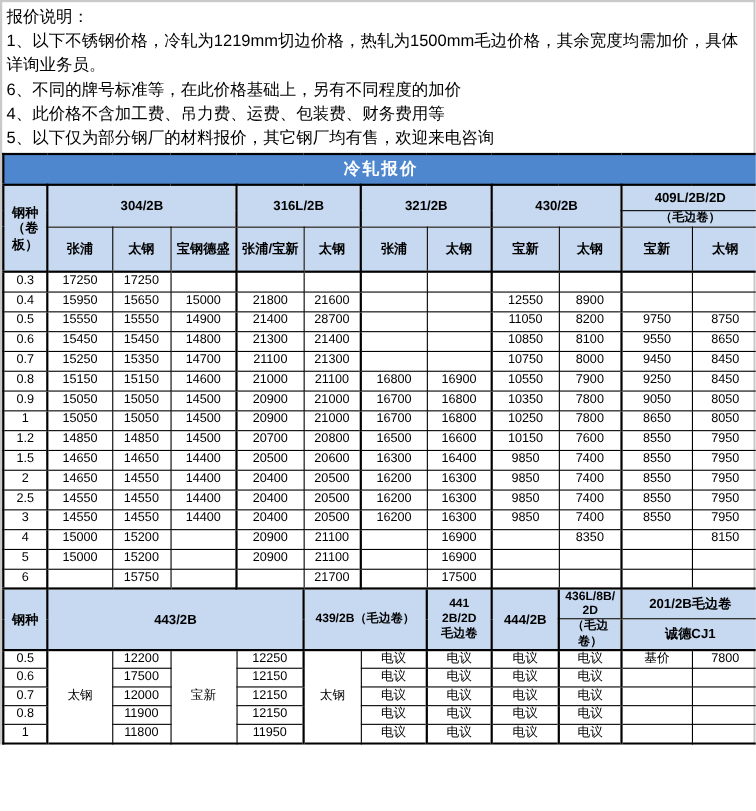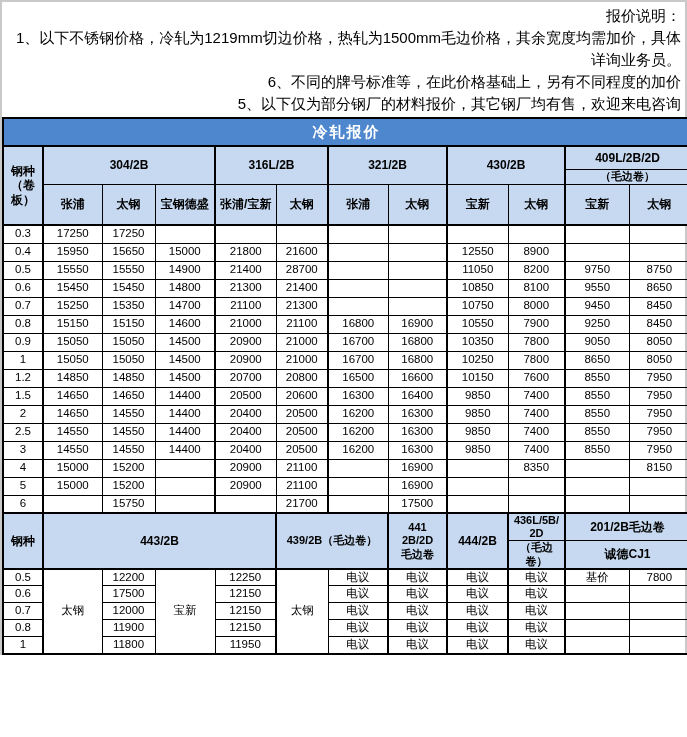--- a/index.html
+++ b/index.html
@@ -1,19 +1,19 @@
 <!DOCTYPE html>
 <html><head>
 <meta charset="utf-8">
 <style>
   html,body{margin:0;padding:0;background:#ffffff;}
   body{width:687px;font-family:"Liberation Sans","DejaVu Sans",sans-serif;color:#000;}
   #sheet{width:687px;box-sizing:border-box;border-left:2px solid #c9c9c9;border-top:2px solid #c9c9c9;border-right:2px solid #c9c9c9;background:#fff;}
   
-  #notes{padding:3px 4px 2px 4px;font-size:15px;line-height:22px;text-align:right;}
+  #notes{padding:3px 4px 2px 4px;font-size:15px;line-height:22px;}
   #notes div{white-space:normal;word-break:break-all;}
   
   table{border-collapse:collapse;table-layout:fixed;width:683px;border:2px solid #000;}
   td{border:1px solid #000;text-align:center;vertical-align:middle;font-size:11.5px;padding:0;overflow:hidden;line-height:1.2;}
   tr.rt{height:28px;}
   tr.h1{height:23px;}
   tr.h2{height:15px;}
   tr.h3{height:41px;}
   tr.dr{height:18px;}
   tr.bh1{height:26px;}
@@ -28,20 +28,21 @@
 </style>
 </head>
 <body>
 
 <div id="sheet">
 
   <div id="notes">
     <div>报价说明：</div>
     <div>1、以下不锈钢价格，冷轧为1219mm切边价格，热轧为1500mm毛边价格，其余宽度均需加价，具体详询业务员。</div>
     <div>6、不同的牌号标准等，在此价格基础上，另有不同程度的加价</div>
+    <div>4、此价格不含加工费、吊力费、运费、包装费、财务费用等</div>
     <div>5、以下仅为部分钢厂的材料报价，其它钢厂均有售，欢迎来电咨询</div>
   </div>
 
   <table>
     <colgroup>
       <col style="width:40px">
         <col style="width:59px">
         <col style="width:53px">
         <col style="width:60px">
       <col style="width:61px">
@@ -314,21 +315,21 @@
 
     <tbody>
         <tr class="bh1">
       <td class="h r2 b2" rowspan="2">钢种</td>
       <td class="h r2 b2" colspan="4" rowspan="2">443/2B</td>
       <td class="h small r2 b2" colspan="2" rowspan="2">439/2B（毛边卷）</td>
       <td class="h small pre r2 b2" rowspan="2">441
 2B/2D
 毛边卷</td>
       <td class="h r2 b2" rowspan="2">444/2B</td>
-      <td class="h small pre r2">436L/5B/
+      <td class="h small pre r2">436L/8B/
 2D</td>
       <td class="h" colspan="2">201/2B毛边卷</td>
     </tr>
     <tr class="bh2">
       <td class="h small pre r2 b2">（毛边
 卷）</td>
       <td class="h b2" colspan="2">诚德CJ1</td>
     </tr>
     </tbody>
       <tbody id="t2-body">

